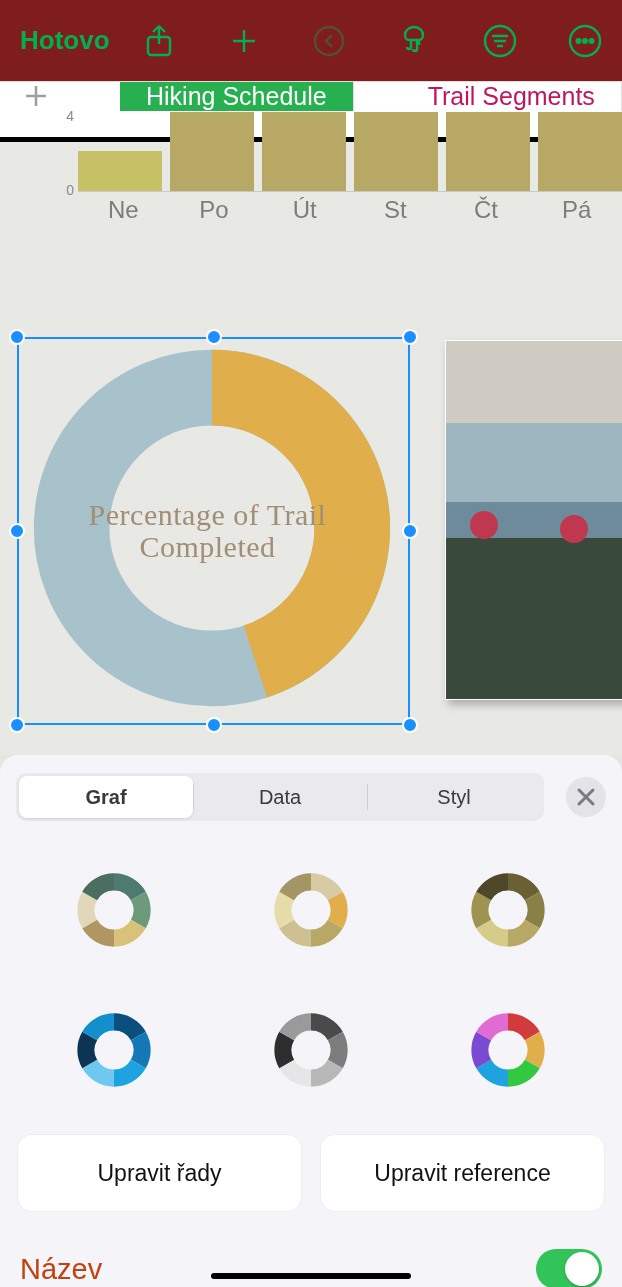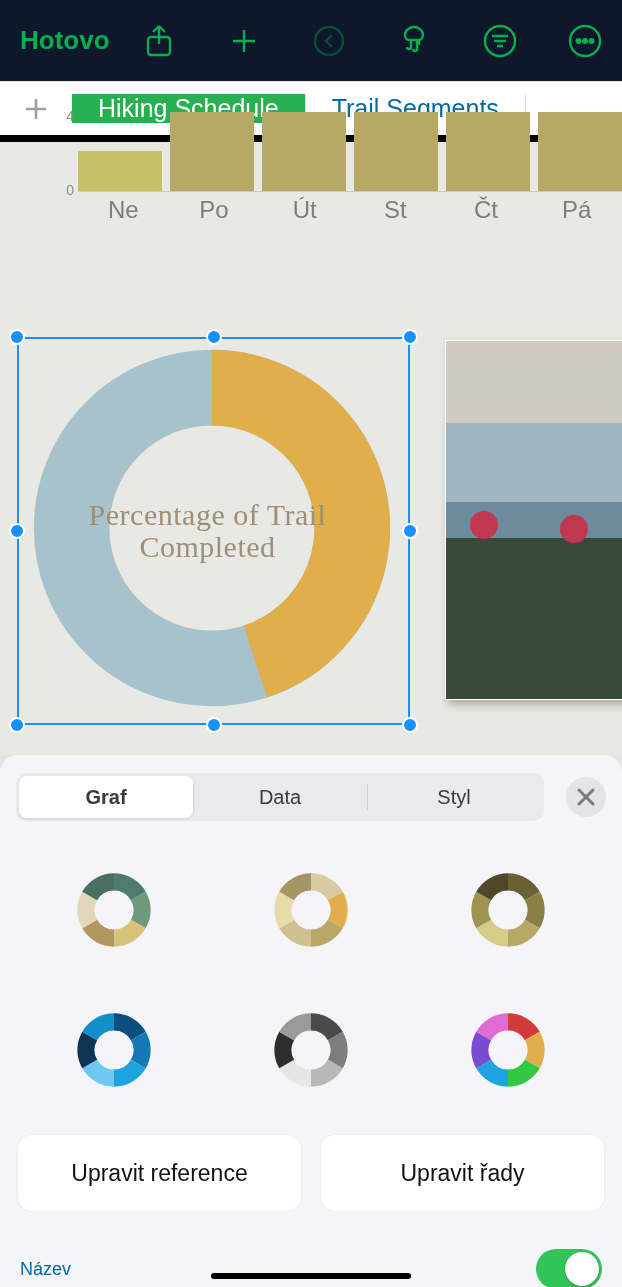--- a/index.html
+++ b/index.html
@@ -8,21 +8,21 @@
     height: 1287px;
     background: #e5e5e4;
     font-family: -apple-system, "Helvetica Neue", Helvetica, Arial, sans-serif;
     overflow: hidden;
     position: relative;
   }
 
   
   .toolbar {
     height: 82px;
-    background: #0f172a;
+    background: #7f1d1d;
     display: flex;
     align-items: center;
     padding: 0 20px;
     gap: 14px;
     border-bottom: 1px solid #dedede;
   }
   .toolbar .done {
     color: #00b050;
     font-size: 26px;
     font-weight: 600;
@@ -38,36 +38,37 @@
   }
   .toolbar .between { flex: 1; }
   .toolbar svg { stroke: #00b050; fill: none; stroke-width: 2.4; }
   .toolbar .circle-btn svg { stroke-width: 2.4; }
 
   
   .sheet-tabs {
     height: 60px;
     background: #fff;
     display: flex;
-    align-items: center;
-    border-bottom: 7px solid #000000;
+    align-items: flex-start;
+    border-bottom: 5px solid #000000;
+    gap: 48px;
   }
   .sheet-tabs .add {
     width: 72px;
     display: flex;
     align-items: center;
     justify-content: center;
     color: #9aa0a4;
   }
   .sheet-tabs .tab {
     display: flex;
     align-items: center;
     padding: 0 26px;
     font-size: 25px;
-    color: #0369a1;
+    color: #be185d;
     border-right: 1px solid #e0e0e0;
     background: #fff;
   }
   .sheet-tabs .tab.active {
     background: #26b050;
     color: #fff;
     font-weight: 500;
   }
 
   
@@ -265,22 +266,22 @@
   }
 
   .title-row {
     display: flex;
     align-items: center;
     justify-content: space-between;
     margin-top: 38px;
     padding: 0 4px;
   }
   .title-row .lbl {
-    font-size: 18px;
-    color: #0369a1;
+    font-size: 29px;
+    color: #c2410c;
   }
   .switch {
     width: 66px; height: 40px;
     border-radius: 20px;
     background: #30c459;
     position: relative;
   }
   .switch::after {
     content: "";
     position: absolute;
@@ -469,22 +470,22 @@
           <path d="M 50 14 A 36 36 0 0 1 81.17691453623979 32" stroke="#d23b3b" stroke-width="22" fill="none"></path>
           <path d="M 81.17691453623979 32 A 36 36 0 0 1 81.17691453623979 68" stroke="#e0ae4a" stroke-width="22" fill="none"></path>
           <path d="M 81.17691453623979 68 A 36 36 0 0 1 50 86" stroke="#32c840" stroke-width="22" fill="none"></path>
           <path d="M 50 86 A 36 36 0 0 1 18.823085463760215 68.00000000000001" stroke="#1ea3e0" stroke-width="22" fill="none"></path>
           <path d="M 18.823085463760215 68.00000000000001 A 36 36 0 0 1 18.82308546376021 31.999999999999996" stroke="#7a4ad2" stroke-width="22" fill="none"></path>
           <path d="M 18.82308546376021 31.999999999999996 A 36 36 0 0 1 49.99999999999999 14" stroke="#e06bd2" stroke-width="22" fill="none"></path>
         </svg></div>
     </div>
 
   <div class="btn-row">
+    <div class="pill-btn">Upravit řady</div>
     <div class="pill-btn">Upravit reference</div>
-    <div class="pill-btn">Upravit řady</div>
   </div>
 
   <div class="title-row">
     <div class="lbl">Název</div>
     <div class="switch"></div>
   </div>
 </div>
 
 <div class="home-indicator"></div>
 

